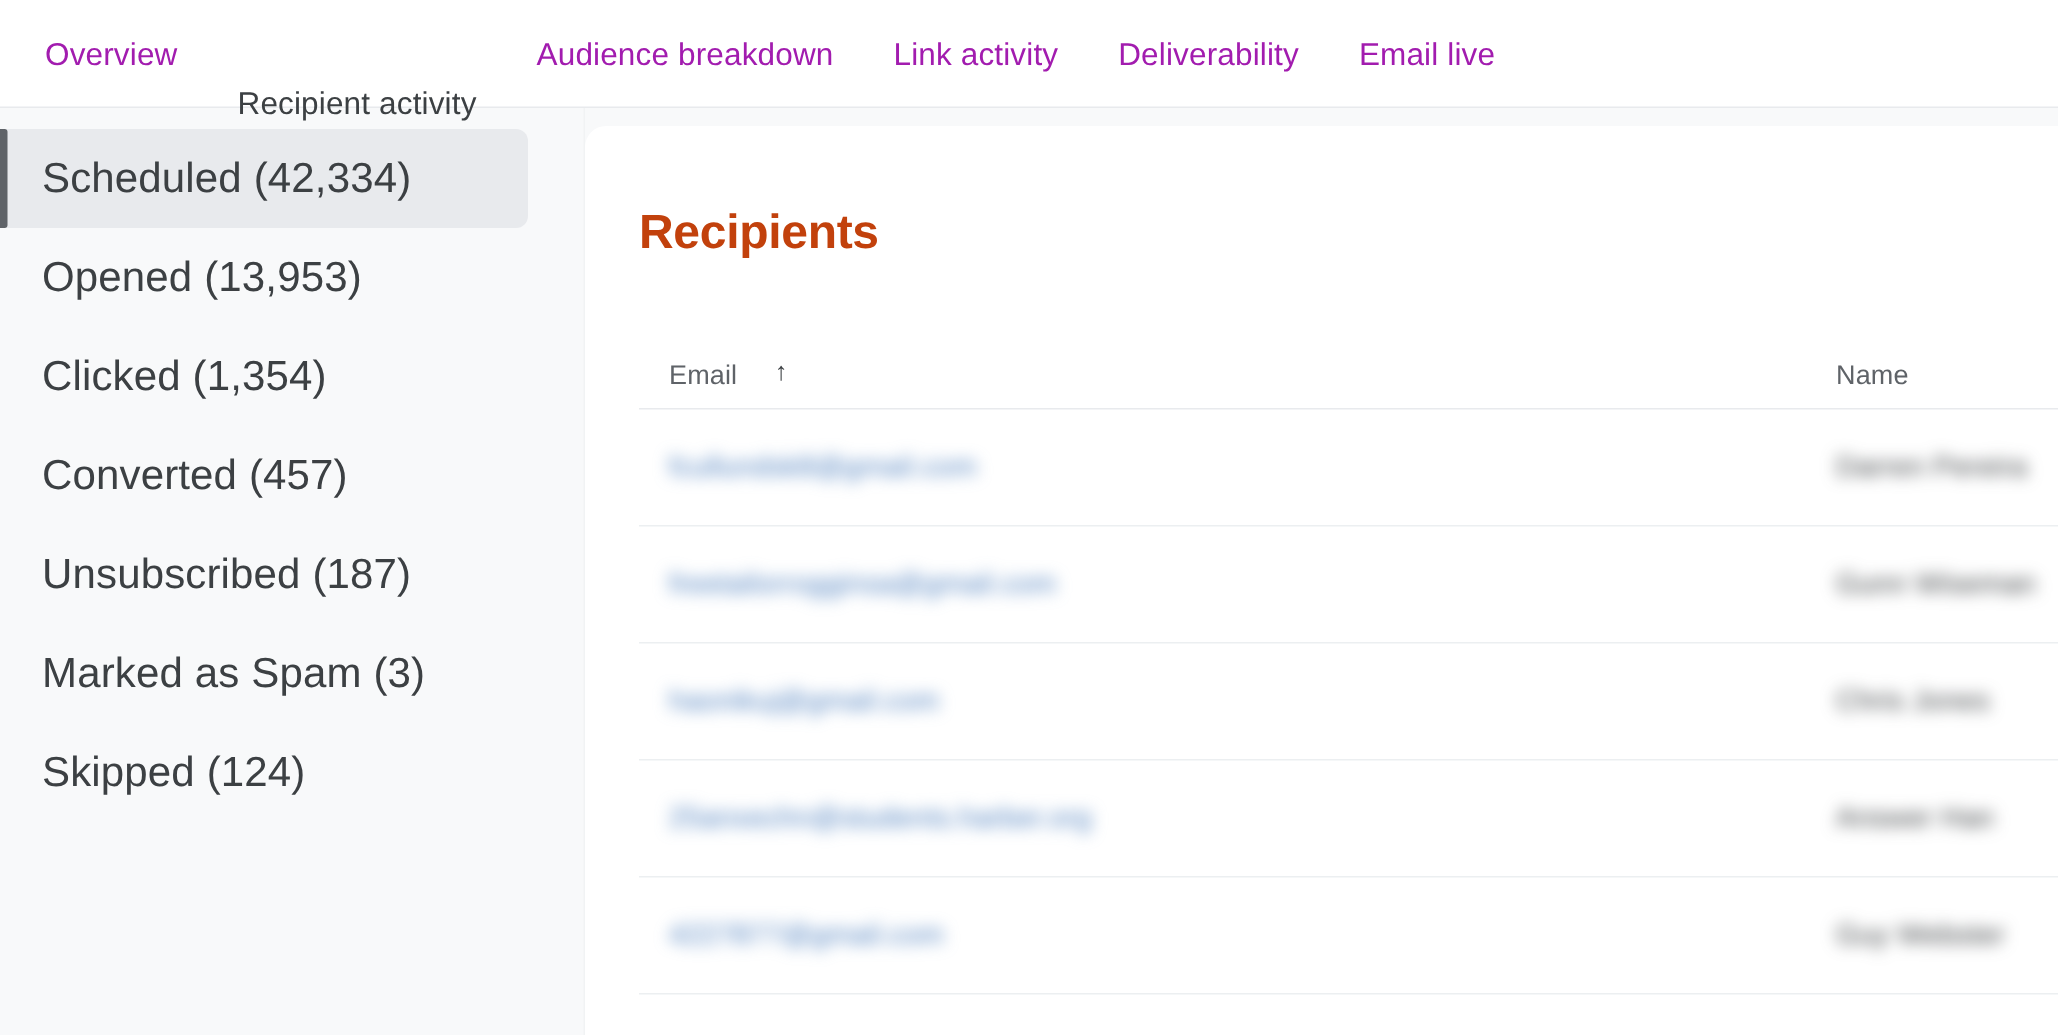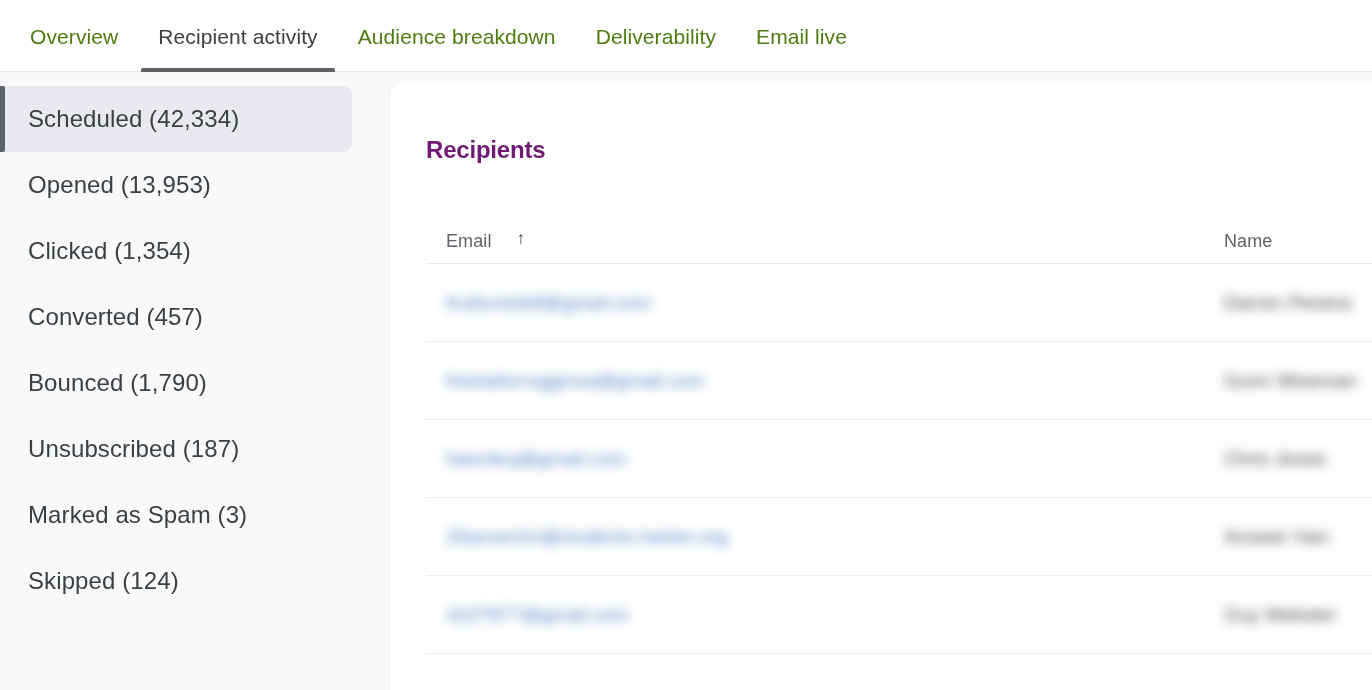--- a/index.html
+++ b/index.html
@@ -34,31 +34,32 @@
     position: relative;
   }
   .tab {
     position: relative;
     height: 72px;
     display: flex;
     align-items: center;
     padding: 0 20px;
     font-size: 21px;
     line-height: 1;
-    color: #4d7c0f;
+    color: #a21caf;
     letter-spacing: 0.1px;
     cursor: pointer;
     white-space: nowrap;
     background: transparent;
     border: none;
     font-family: "Liberation Sans", sans-serif;
   }
   .tab.active {
     color: #3c4043;
     font-weight: 500;
+    margin-top: 33px;
   }
   .tab.active::after {
     content: "";
     position: absolute;
     left: 3px;
     right: 3px;
     bottom: 0;
     height: 4px;
     background: #5f6368;
     border-radius: 2px 2px 0 0;
@@ -82,21 +83,21 @@
     overflow: hidden;
   }
   .side-item {
     position: relative;
     height: 66px;
     display: flex;
     align-items: center;
     padding-left: 28px;
     padding-right: 16px;
     margin-right: 37px;
-    font-size: 24px;
+    font-size: 28px;
     color: #3c4043;
     letter-spacing: 0.1px;
     cursor: pointer;
     border-radius: 0 8px 8px 0;
     white-space: nowrap;
   }
   .side-item.selected {
     background: #e8eaed;
   }
   .side-item.selected::before {
@@ -118,23 +119,23 @@
     background: #f8f9fa;
   }
   .panel {
     background: #ffffff;
     height: 100%;
     border-radius: 14px 0 0 0;
     padding: 0 0 0 36px;
     overflow: hidden;
   }
   .panel-title {
-    font-size: 24px;
+    font-size: 32px;
     font-weight: 700;
-    color: #701a75;
+    color: #c2410c;
     letter-spacing: -0.2px;
     padding-top: 52px;
     padding-bottom: 0;
   }
 
   
   .table {
     margin-top: 56px;
     width: 100%;
   }
@@ -191,20 +192,23 @@
     <div class="tab">
       <span>Overview</span>
     </div>
     <div class="tab active">
       <span>Recipient activity</span>
     </div>
     <div class="tab">
       <span>Audience breakdown</span>
     </div>
     <div class="tab">
+      <span>Link activity</span>
+    </div>
+    <div class="tab">
       <span>Deliverability</span>
     </div>
     <div class="tab">
       <span>Email live</span>
     </div>
   </nav>
 
   <div class="body">
 
     <aside class="sidebar">
@@ -212,23 +216,20 @@
         <span>Scheduled (42,334)</span>
       </div>
       <div class="side-item">
         <span>Opened (13,953)</span>
       </div>
       <div class="side-item">
         <span>Clicked (1,354)</span>
       </div>
       <div class="side-item">
         <span>Converted (457)</span>
-      </div>
-      <div class="side-item">
-        <span>Bounced (1,790)</span>
       </div>
       <div class="side-item">
         <span>Unsubscribed (187)</span>
       </div>
       <div class="side-item">
         <span>Marked as Spam (3)</span>
       </div>
       <div class="side-item">
         <span>Skipped (124)</span>
       </div>

